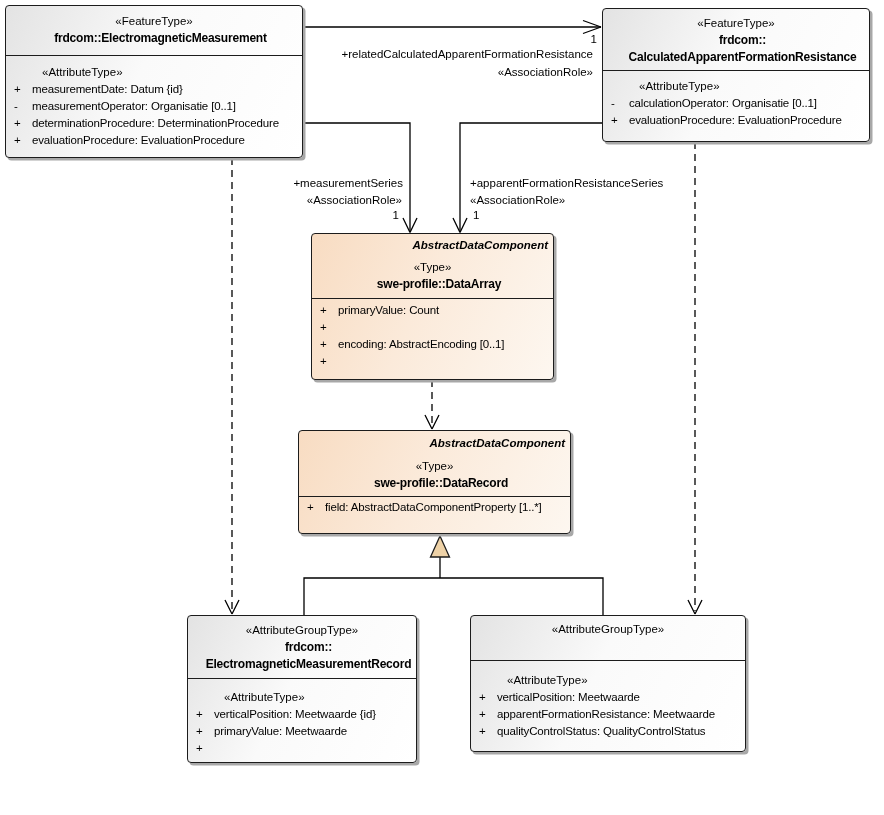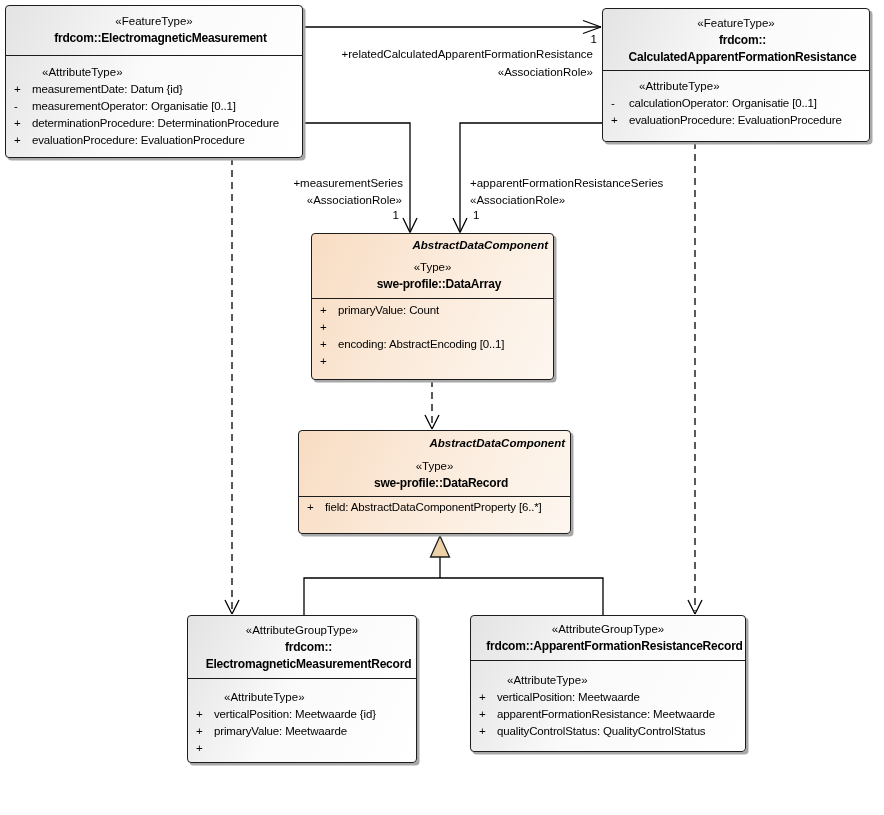--- a/index.html
+++ b/index.html
@@ -146,21 +146,21 @@
 
   <div class="cls peach" style="left:298px;top:430px;width:273px;height:104px;">
     <div class="hdr" style="height:66px;padding-top:4px;">
       <div class="parent">AbstractDataComponent</div>
       <div class="st" style="margin-top:7px;">«Type»</div>
       <div class="name">swe-profile::DataRecord</div>
     </div>
     <div style="padding-top:2px;">
       <div class="row">
           <span class="vis">+</span>
-          <span class="txt">field: AbstractDataComponentProperty [6..*]</span>
+          <span class="txt">field: AbstractDataComponentProperty [1..*]</span>
         </div>
     </div>
   </div>
 
   <div class="cls gray" style="left:187px;top:615px;width:230px;height:148px;">
     <div class="hdr" style="height:63px;padding-top:6px;">
       <div class="st">«AttributeGroupType»</div>
       <div class="name">frdcom::</div>
       <div class="name">ElectromagneticMeasurementRecord</div>
     </div>
@@ -176,21 +176,20 @@
         </div>
       <div class="row">
           <span class="vis">+</span>
         </div>
     </div>
   </div>
 
   <div class="cls gray" style="left:470px;top:615px;width:276px;height:137px;">
     <div class="hdr" style="height:45px;padding-top:5px;">
       <div class="st">«AttributeGroupType»</div>
-      <div class="name">frdcom::ApparentFormationResistanceRecord</div>
     </div>
     <div style="padding-top:11px;">
       <div class="attr-h">«AttributeType»</div>
       <div class="row">
           <span class="vis">+</span>
           <span class="txt">verticalPosition: Meetwaarde</span>
         </div>
       <div class="row">
           <span class="vis">+</span>
           <span class="txt">apparentFormationResistance: Meetwaarde</span>

